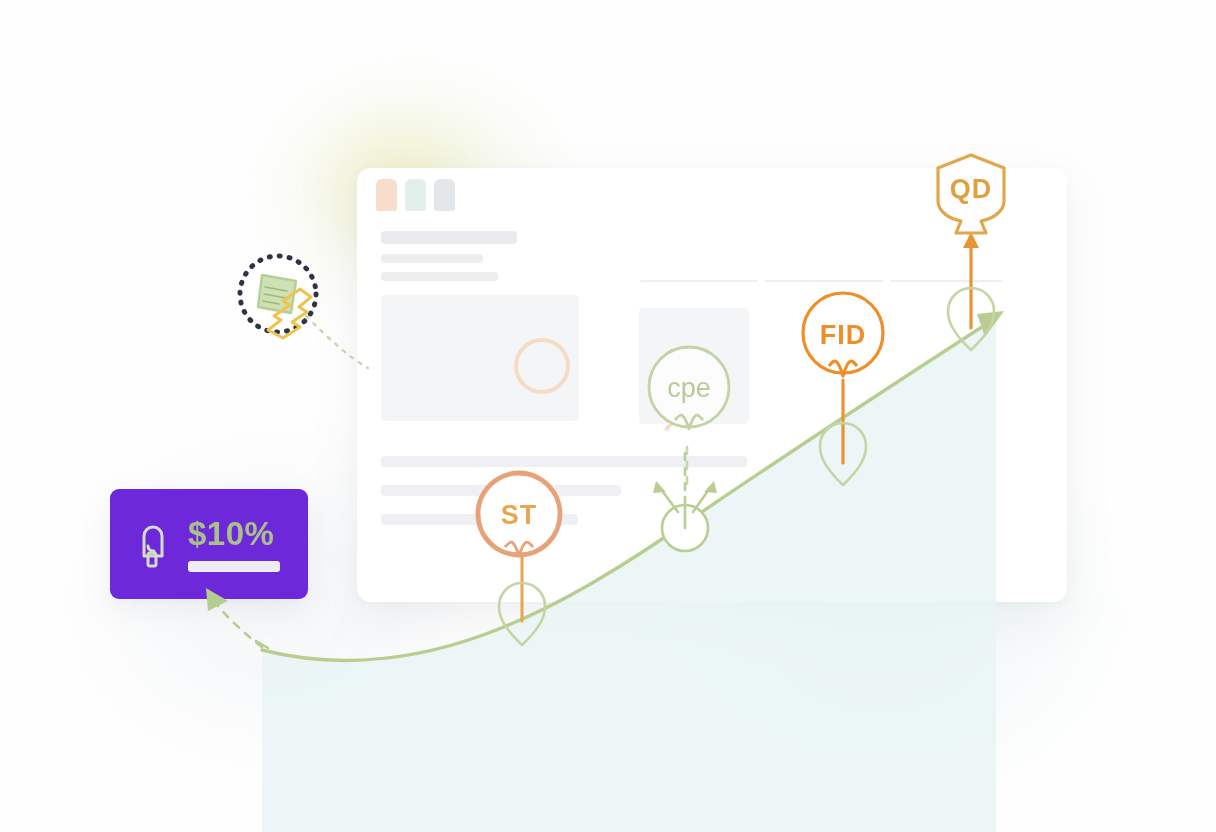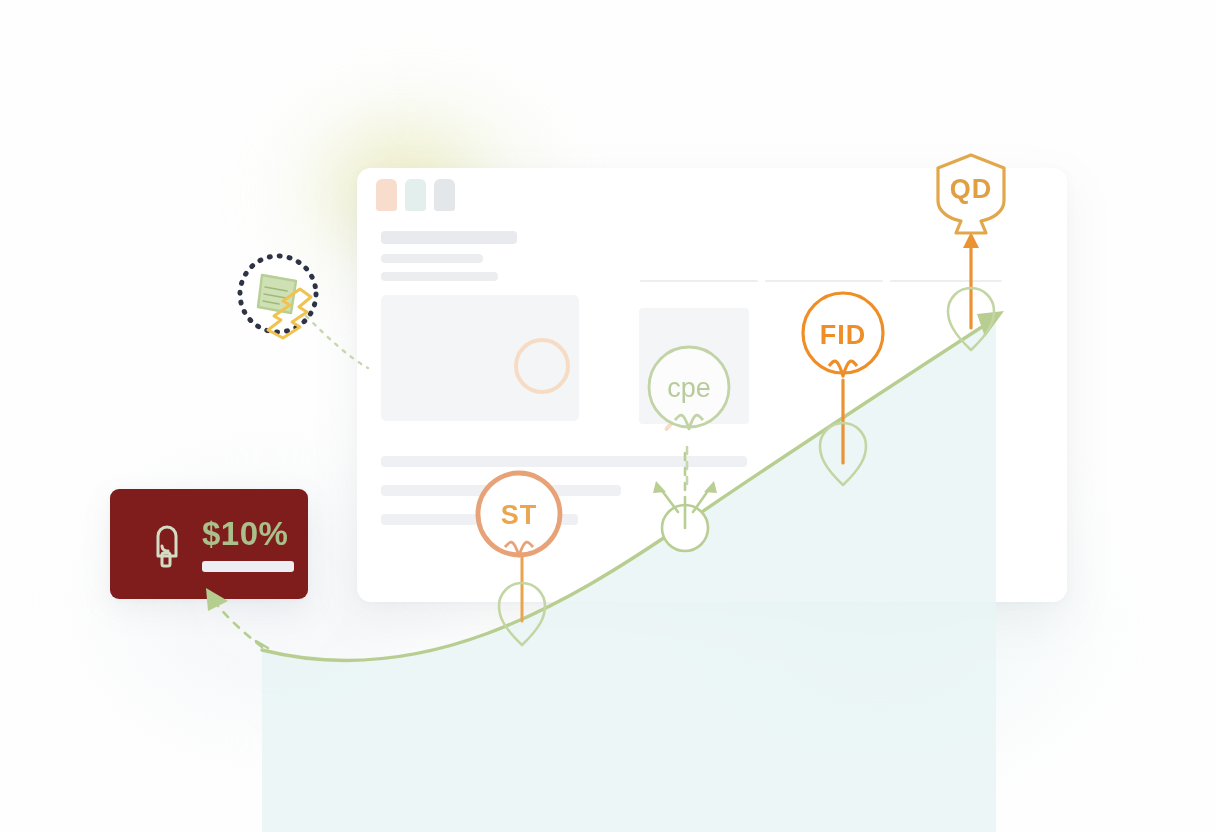--- a/index.html
+++ b/index.html
@@ -82,23 +82,23 @@
   }
   .divider { position: absolute; height: 2px; background: #eceef0; border-radius: 1px; }
 
   
   #overlay { position: absolute; left: 0; top: 0; width: 1216px; height: 832px; pointer-events: none; }
 
   
   #discount-card {
     position: absolute; left: 110px; top: 489px;
     width: 198px; height: 110px;
-    background: #7f1d1d; border-radius: 9px;
+    background: #6d28d9; border-radius: 9px;
     box-shadow: 0 10px 30px rgba(120,130,140,0.10), 0 1px 5px rgba(120,130,140,0.05);
-    display: flex; align-items: center; padding-left: 24px; gap: 16px; justify-content: center;
+    display: flex; align-items: center; padding-left: 24px; gap: 16px;
   }
   #discount-value {
     font-size: 33px; font-weight: bold; color: #a9c08a;
     letter-spacing: 0.5px; line-height: 1;
   }
   #discount-bar { width: 92px; height: 11px; background: #eceef3; border-radius: 3px; margin-top: 11px; }
 
   .pin-text { font-weight: bold; letter-spacing: 1px; }
 </style>
 </head>

